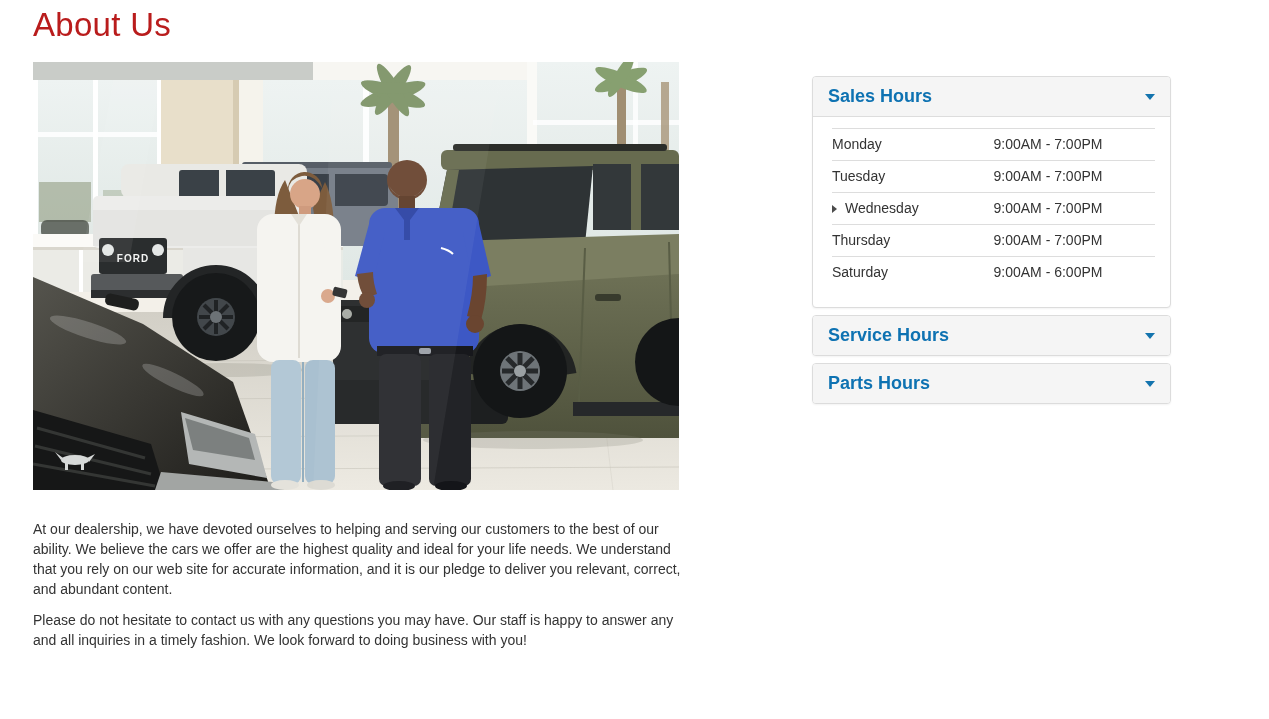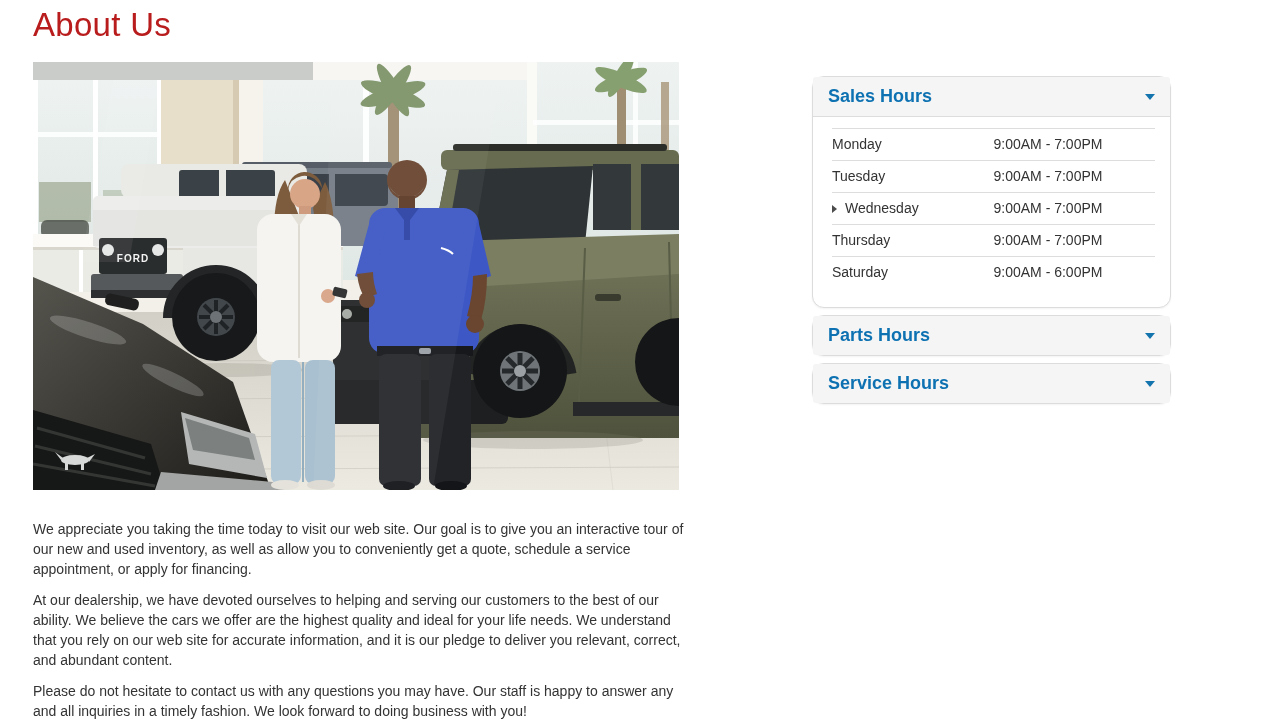--- a/index.html
+++ b/index.html
@@ -15,21 +15,21 @@
   }
   .photo-frame { margin-top:18px; width:646px; height:428px; overflow:hidden; }
   .photo-frame svg { display:block; }
   .article { margin-top:29px; width:652px; font-size:14px; line-height:20px; color:#333; }
   .article p { margin:0 0 11px 0; }
   .article p:last-child { margin-bottom:0; }
 
   
   .sidebar { position:absolute; left:812px; top:76px; width:359px; }
   .panel {
-    border:1px solid #dcdcdc; border-radius:12px; background:#fff;
+    border:1px solid #dcdcdc; border-radius:4px; background:#fff;
     margin-bottom:7px; box-shadow:0 1px 2px rgba(0,0,0,.05);
   }
   .panel-header {
     display:flex; align-items:center; justify-content:space-between;
     padding:9px 15px; background:#f5f5f5; border-radius:3px; cursor:pointer;
   }
   .panel.expanded .panel-header { border-bottom:1px solid #ddd; border-radius:3px 3px 0 0; }
   .panel-title { font-size:18px; line-height:21px; font-weight:700; color:#0e72b2; }
   .caret-down {
     width:0; height:0; border-left:5px solid transparent;
@@ -299,21 +299,20 @@
       </g>
 
       <g fill="#ffffff">
         <polygon points="300,0 470,0 400,428 280,428" opacity=".05"></polygon>
         <polygon points="80,18 128,18 96,200 48,200" opacity=".07"></polygon>
       </g>
     </svg>
   </div>
 
   <div class="article">
-    <p>We appreciate you taking the time today to visit our web site. Our goal is to give you an interactive tour of our new and used inventory, as well as allow you to conveniently get a quote, schedule a service appointment, or apply for financing.</p>
     <p>At our dealership, we have devoted ourselves to helping and serving our customers to the best of our ability. We believe the cars we offer are the highest quality and ideal for your life needs. We understand that you rely on our web site for accurate information, and it is our pledge to deliver you relevant, correct, and abundant content.</p>
     <p>Please do not hesitate to contact us with any questions you may have. Our staff is happy to answer any and all inquiries in a timely fashion. We look forward to doing business with you!</p>
   </div>
 </div>
 
 <div class="sidebar">
 
   <div class="panel expanded">
     <div class="panel-header">
       <span class="panel-title">Sales Hours</span>
@@ -342,25 +341,25 @@
             <td class="day-cell">Saturday</td>
             <td>9:00AM - 6:00PM</td>
           </tr>
         </tbody>
       </table>
     </div>
   </div>
 
   <div class="panel collapsed">
     <div class="panel-header">
+      <span class="panel-title">Service Hours</span>
+      <span class="caret-down"></span>
+    </div>
+  </div>
+
+  <div class="panel collapsed">
+    <div class="panel-header">
       <span class="panel-title">Parts Hours</span>
       <span class="caret-down"></span>
     </div>
   </div>
 
-  <div class="panel collapsed">
-    <div class="panel-header">
-      <span class="panel-title">Service Hours</span>
-      <span class="caret-down"></span>
-    </div>
-  </div>
-
 </div>
 
 </body></html>

